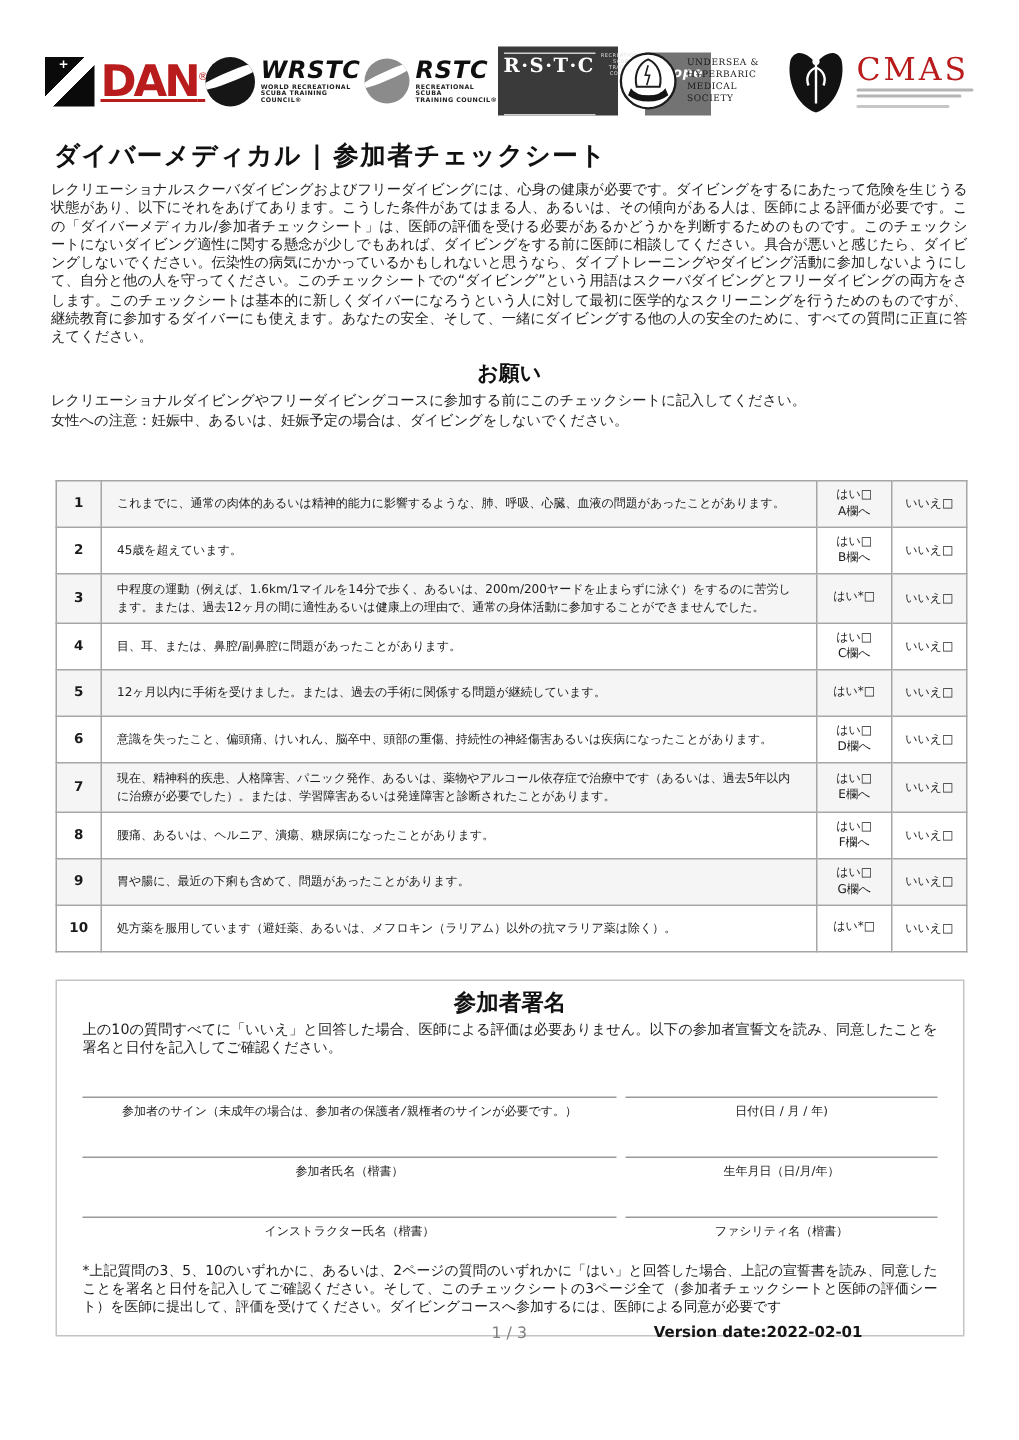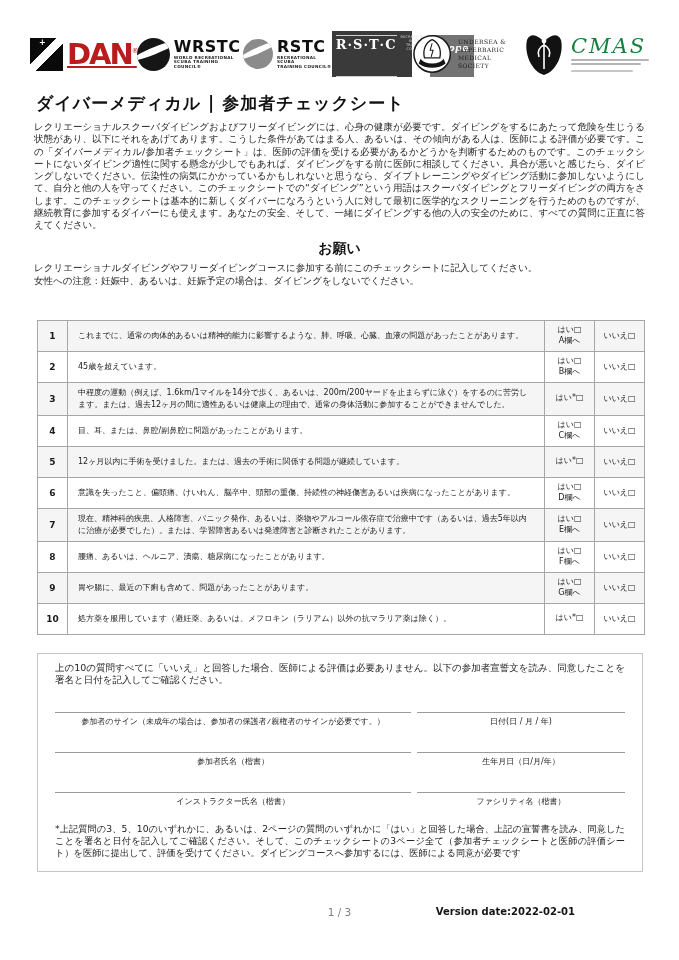--- a/index.html
+++ b/index.html
@@ -24,40 +24,40 @@
   .dan-reg  { font-size: 7px; vertical-align: super; font-weight: 400; }
 
   .round { border-radius: 50%; position: relative; overflow: hidden; flex: 0 0 auto; }
   .wrstc-circle { width: 33px; height: 33px; background: #161616; }
   .wrstc-circle::after { content: ""; position: absolute; left: -6px; top: 9px; width: 48px; height: 7px;
     background: #fff; transform: rotate(-22deg); border-radius: 50%; }
   .rstc-circle { width: 30px; height: 30px; background: #8b8b8b; }
   .rstc-circle::after { content: ""; position: absolute; left: -5px; top: 8px; width: 42px; height: 6px;
     background: #fff; transform: rotate(-24deg); border-radius: 50%; }
   .logo-stack { display: flex; flex-direction: column; line-height: 1.05; }
-  .logo-big   { font-size: 16px; font-weight: 800; letter-spacing: 0.5px; color: #0f0f0f; }
+  .logo-big   { font-size: 16px; font-weight: 800; letter-spacing: 0.5px; color: #0f0f0f; font-style: italic; }
   .logo-sub   { font-size: 4.2px; font-weight: 700; letter-spacing: 0.3px; color: #222; }
 
   .rstc-eu { width: 80px; height: 46px; background: #3a3a3a; color: #fff; display: flex;
     flex-direction: row; justify-content: space-between; padding-top: 4px; }
   .rstc-eu-title { font-family: "DejaVu Serif", "Liberation Serif", serif; text-align: center;
     font-size: 13px; font-weight: 700; letter-spacing: 1px; line-height: 1;
     border-top: 1px solid #cfcfcf; border-bottom: 1px solid #cfcfcf; margin: 0 4px; padding: 2px 0; }
   .rstc-eu-sub { font-size: 3.4px; text-align: center; color: #ddd; letter-spacing: 0.3px; }
   .rstc-eu-bar { background: #737373; text-align: right; padding: 1px 5px 2px 0; }
   .rstc-eu-bar span { font-style: italic; font-weight: 700; font-size: 9px; letter-spacing: 0.5px; }
 
   .uhms { gap: 6px; }
   .uhms-text { font-family: "DejaVu Serif", "Liberation Serif", serif; font-size: 6px;
     letter-spacing: 0.4px; line-height: 1.35; color: #1c1c1c; }
 
   .cmas { gap: 5px; }
   .cmas-stack { display: flex; flex-direction: column; gap: 2px; }
   .cmas-word { font-family: "DejaVu Serif", "Liberation Serif", serif; font-size: 21px;
-    letter-spacing: 2px; color: #15803d; line-height: 1; font-style: italic; }
+    letter-spacing: 2px; color: #b91c1c; line-height: 1; }
   .cmas-bar { height: 2px; background: #b5b5b5; border-radius: 1px; }
   .cmas-bar.b1 { width: 78px; } .cmas-bar.b2 { width: 70px; margin-bottom: 3px; } .cmas-bar.b3 { width: 62px; background:#c6c6c6; }
 
   
   .doc-title { margin: 10px 36px 6px; font-size: 17px; font-weight: 700; letter-spacing: 1px; color: #111; }
   .intro { margin: 0 34px; font-size: 9.5px; line-height: 1.29; text-align: justify; color: #1e1e1e; }
 
   .request-heading { margin-top: 9px; text-align: center; font-size: 14px; font-weight: 700; color: #111; }
   .request-lines { margin: 4px 34px 0; font-size: 9.5px; line-height: 1.35; color: #1e1e1e; }
 
@@ -79,21 +79,21 @@
   .sig-para { margin-top: 3px; font-size: 9.5px; line-height: 1.3; text-align: justify; color: #1e1e1e; }
   .sig-grid { margin-top: 8px; }
   .sig-row { display: flex; justify-content: space-between; margin-top: 25px; }
   .sig-field { border-top: 1px solid #9a9a9a; padding-top: 3px; text-align: center;
     font-size: 8px; color: #222; }
   .sig-field.left  { width: 356px; font-family: Liberation Mono, monospace; }
   .sig-field.right { width: 208px; }
   .footnote { margin-top: 16px; font-size: 9.2px; line-height: 1.35; text-align: justify; color: #1a1a1a; }
 
   
-  .footer { position: absolute; top: 906px; left: 0; width: 636px; height: 16px; }
+  .footer { position: absolute; top: 883px; left: 0; width: 636px; height: 16px; }
   .page-num { position: absolute; left: 0; width: 679px; text-align: center;
     font-size: 10.5px; color: #808080; }
   .version { position: absolute; right: 61px; font-size: 10px; font-weight: 600; color: #151515; }
 </style>
 </head>
 <body>
 
 <div class="page">
 
   <div class="logos">
@@ -280,20 +280,21 @@
 
         </td>
         <td class="cell-no">
           <span>いいえ□</span>
         </td>
       </tr>
       </tbody>
   </table>
 
   <div class="sig-box">
+    <h2 class="sig-heading">参加者署名</h2>
     <p class="sig-para">上の10の質問すべてに「いいえ」と回答した場合、医師による評価は必要ありません。以下の参加者宣誓文を読み、同意したことを署名と日付を記入してご確認ください。</p>
 
     <div class="sig-grid">
 
     <div class="sig-row">
         <div class="sig-field left">
           <span>参加者のサイン（未成年の場合は、参加者の保護者/親権者のサインが必要です。）</span>
         </div>
         <div class="sig-field right">
           <span>日付(日 / 月 / 年)</span>

